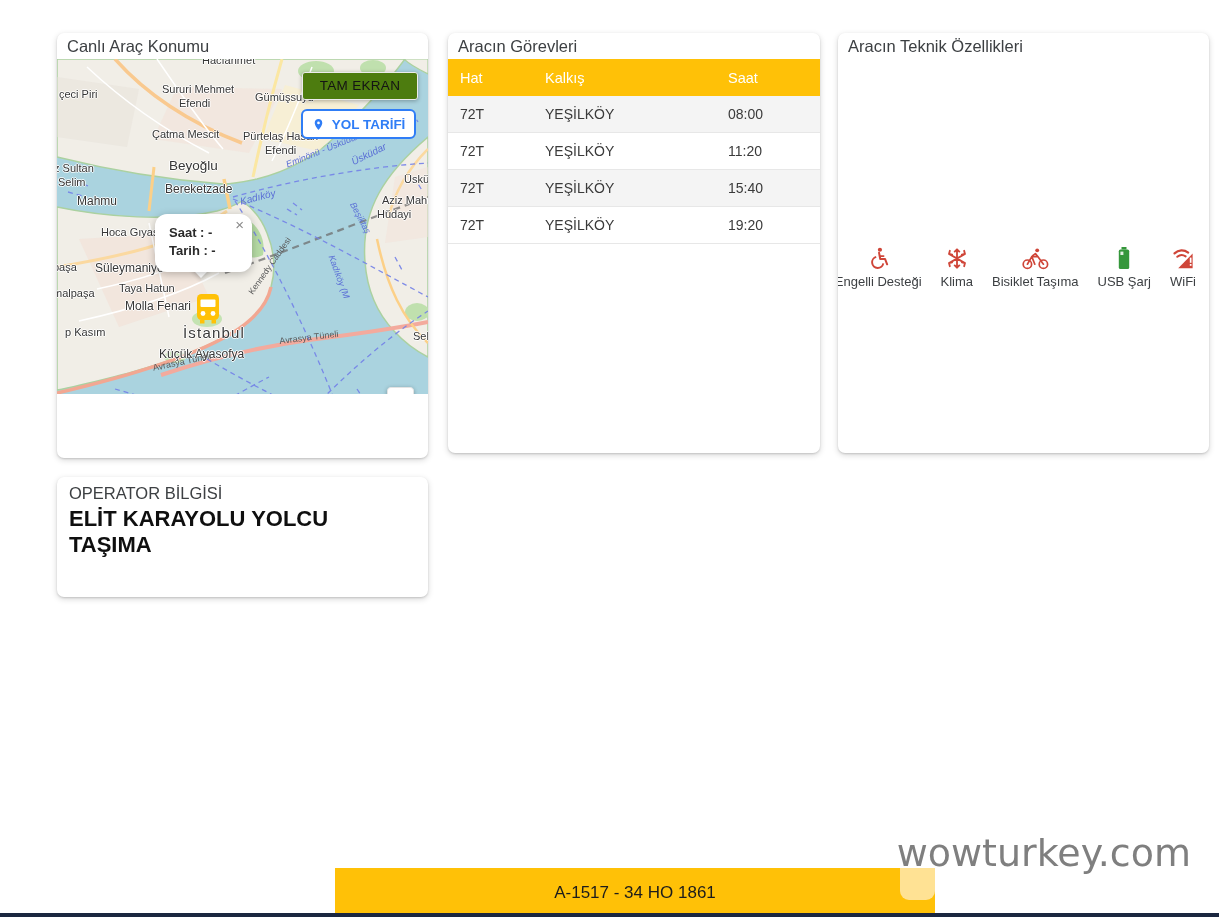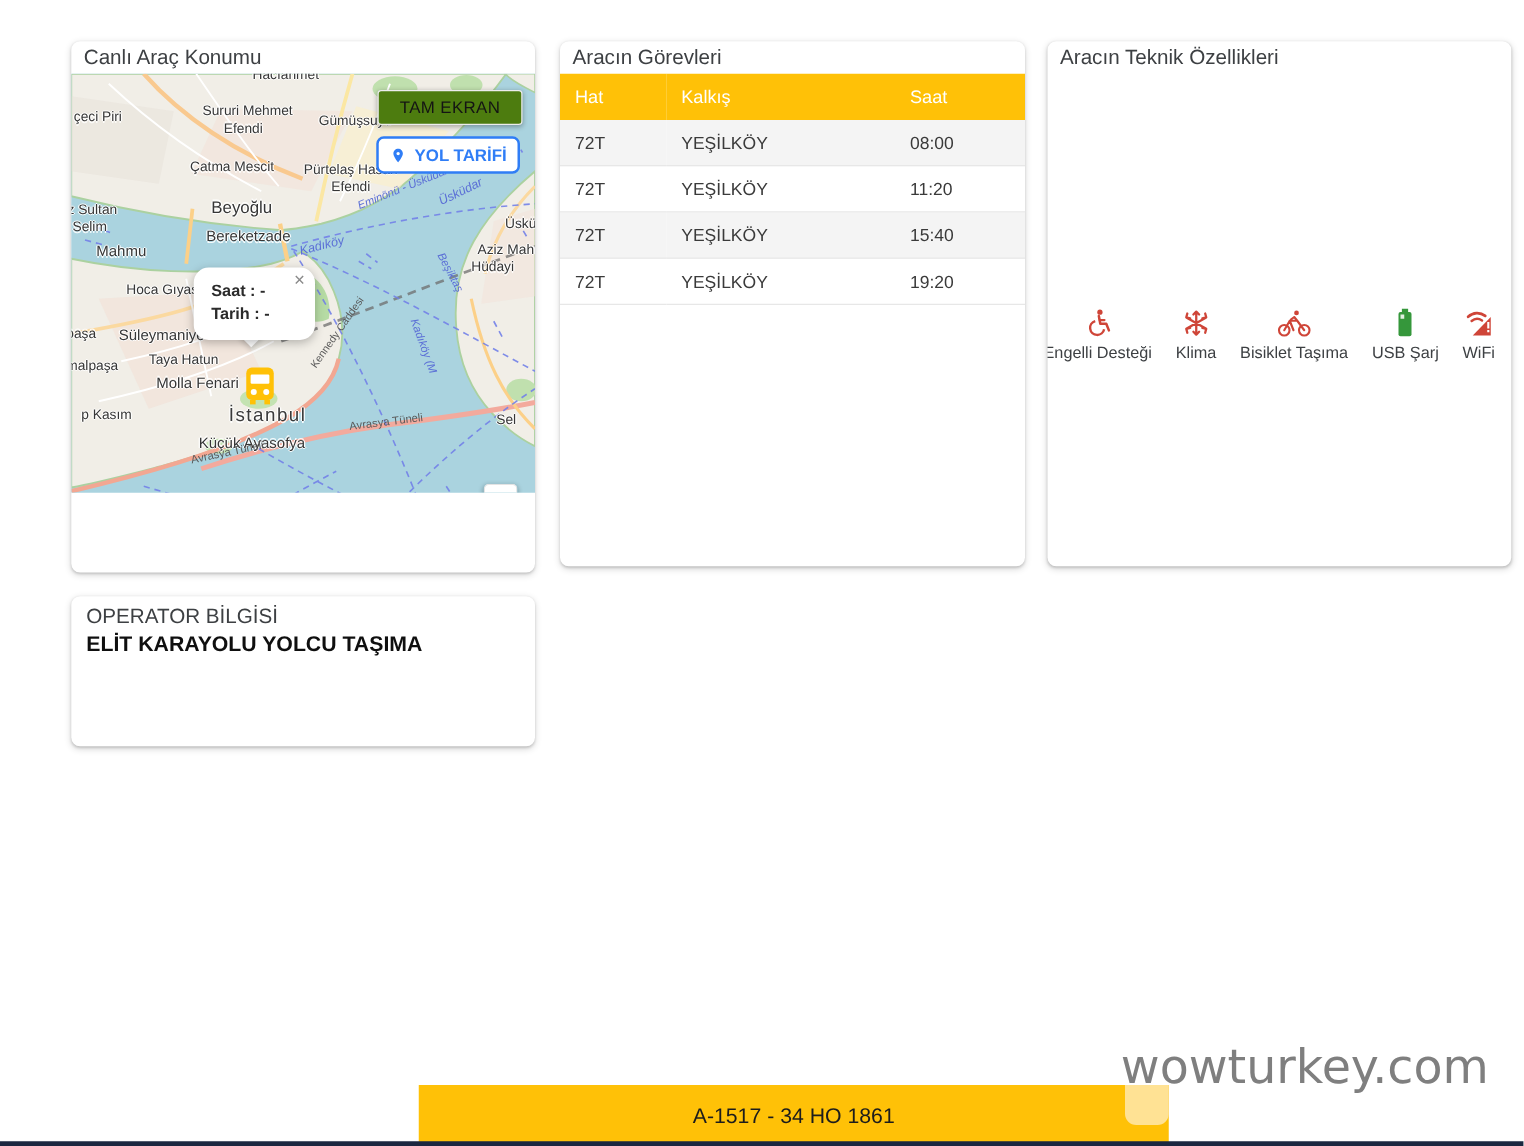--- a/index.html
+++ b/index.html
@@ -53,21 +53,21 @@
   
   .specs-row{margin-top:186px;display:flex;justify-content:flex-end;align-items:flex-end;
         padding-right:13px;gap:19px;}
   .spec-item{display:flex;flex-direction:column;align-items:center;}
   .spec-icon{height:25px;display:flex;align-items:flex-end;justify-content:center;}
   .spec-label{font-size:13px;color:#3d4043;margin-top:4px;white-space:nowrap;}
   .ic-red{color:#cf4538;} .ic-green{color:#35973b;}
 
   
   .op-title{font-size:16.5px;color:#3d4043;padding:7px 12px 0;}
-  .op-name{font-size:17px;font-weight:bold;color:#0f0f0f;padding:3px 12px 0;}
+  .op-name{font-size:22px;font-weight:bold;color:#0f0f0f;padding:3px 12px 0;}
 
   
   .watermark{position:absolute;top:831px;right:28px;font-family:"DejaVu Sans",sans-serif;
         font-size:38px;color:#7f7f7f;}
   .plate-bar{position:absolute;left:335px;top:868px;width:600px;height:49px;background:#ffc107;
         display:flex;align-items:center;justify-content:center;font-size:17px;font-weight:500;color:#1c1c1c;}
   .plate-corner{position:absolute;left:900px;top:868px;width:35px;height:32px;background:#ffe294;
         border-radius:0 0 9px 9px;}
   .navy-strip{position:absolute;left:0;top:913px;width:1219px;height:4px;background:#1b2740;}
 </style>
@@ -150,21 +150,21 @@
       <span class="mlbl" style="left:38px;top:203px;font-size:12px">Süleymaniye</span>
       <span class="mlbl" style="left:-4px;top:229px">malpaşa</span>
       <span class="mlbl" style="left:62px;top:224px">Taya Hatun</span>
       <span class="mlbl" style="left:68px;top:241px;font-size:12px">Molla Fenari</span>
       <span class="mlbl" style="left:126px;top:266px;font-size:15px;letter-spacing:1.2px;color:#3a3a3a">İstanbul</span>
       <span class="mlbl" style="left:8px;top:268px">p Kasım</span>
       <span class="mlbl" style="left:102px;top:289px;font-size:12px">Küçük Ayasofya</span>
       <span class="mlbl" style="left:347px;top:115px">Üsküda</span>
       <span class="mlbl" style="left:325px;top:136px">Aziz Mahmu</span>
       <span class="mlbl" style="left:320px;top:150px">Hüdayi</span>
-      <span class="mlbl" style="left:340px;top:272px">Sel</span>
+      <span class="mlbl" style="left:356px;top:272px">Sel</span>
       <span class="mlbl wtr" style="left:182px;top:138px;transform:rotate(-14deg);font-size:10px">Kadıköy</span>
       <span class="mlbl wtr" style="left:228px;top:102px;transform:rotate(-22deg);font-size:9px">Eminönü - Üsküdar</span>
       <span class="mlbl wtr" style="left:293px;top:99px;transform:rotate(-26deg);font-size:10px">Üsküdar</span>
       <span class="mlbl wtr" style="left:138px;top:354px;transform:rotate(-8deg);font-size:11px">Yenikapı-Kadıköy</span>
       <span class="mlbl wtr" style="left:278px;top:195px;transform:rotate(70deg);font-size:9px">Kadıköy (M</span>
       <span class="mlbl rd" style="left:95px;top:305px;transform:rotate(-12deg);font-size:9px">Avrasya Tüneli</span>
       <span class="mlbl rd" style="left:222px;top:278px;transform:rotate(-7deg);font-size:9px">Avrasya Tüneli</span>
       <span class="mlbl rd" style="left:190px;top:232px;transform:rotate(-55deg);font-size:8.5px">Kennedy Caddesi</span>
       <span class="mlbl wtr" style="left:299px;top:142px;transform:rotate(62deg);font-size:9px">Beşiktaş</span>
 

